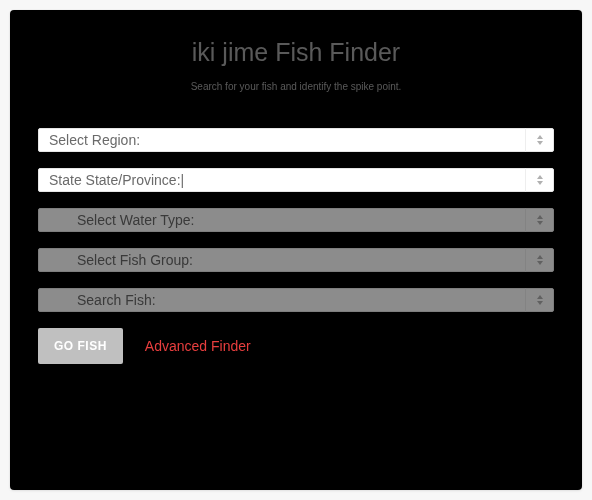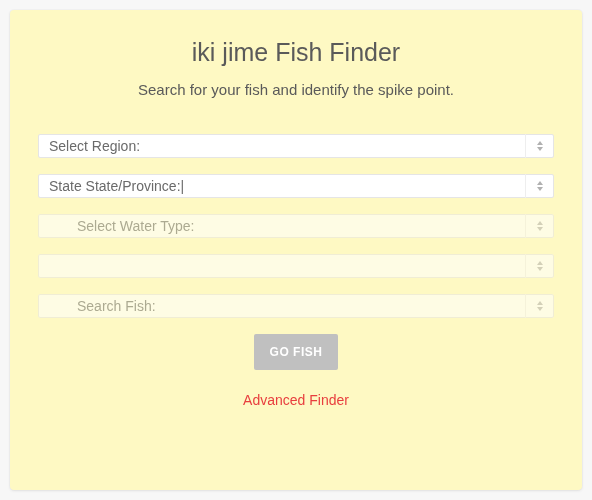--- a/index.html
+++ b/index.html
@@ -8,36 +8,36 @@
       padding: 0;
     }
     body {
       font-family: 'Helvetica Neue', Helvetica, Arial, sans-serif;
       background: #f7f7f7;
       padding: 10px;
       width: 592px;
       height: 500px;
     }
     .card {
-      background: #fef9c3;
+      background: #000000;
       border-radius: 4px;
       box-shadow: 0 1px 3px rgba(0,0,0,0.08), 0 0 0 1px rgba(0,0,0,0.02);
       padding: 28px 28px 24px 28px;
       width: 100%;
       height: 480px;
     }
     .title {
       font-size: 25px;
       font-weight: 300;
       color: #5a5a5a;
       text-align: center;
       margin-bottom: 14px;
     }
     .subtitle {
-      font-size: 15px;
+      font-size: 10px;
       font-weight: 400;
       color: #5a5a5a;
       text-align: center;
       margin-bottom: 36px;
     }
     .select-wrap {
       position: relative;
       border: 1px solid #e5e5e5;
       border-radius: 2px;
       height: 24px;
@@ -85,21 +85,20 @@
       height: 0;
       border-left: 3px solid transparent;
       border-right: 3px solid transparent;
       border-top: 4px solid #b0b0b0;
     }
     .actions {
       display: flex;
       align-items: center;
       gap: 22px;
       margin-top: 12px;
-      flex-direction: column;
     }
     .go-btn {
       background: #c0c0c0;
       color: #ffffff;
       border: none;
       font-size: 12px;
       font-weight: 600;
       letter-spacing: 0.5px;
       padding: 11px 16px;
       border-radius: 2px;
@@ -138,20 +137,21 @@
 
   <div class="select-wrap disabled">
     <span class="select-label">Select Water Type:</span>
     <span class="select-arrows">
       <span class="tri-up"></span>
         <span class="tri-down"></span>
     </span>
   </div>
 
   <div class="select-wrap disabled">
+    <span class="select-label">Select Fish Group:</span>
     <span class="select-arrows">
       <span class="tri-up"></span>
         <span class="tri-down"></span>
     </span>
   </div>
 
   <div class="select-wrap disabled">
     <span class="select-label">Search Fish:</span>
     <span class="select-arrows">
       <span class="tri-up"></span>

